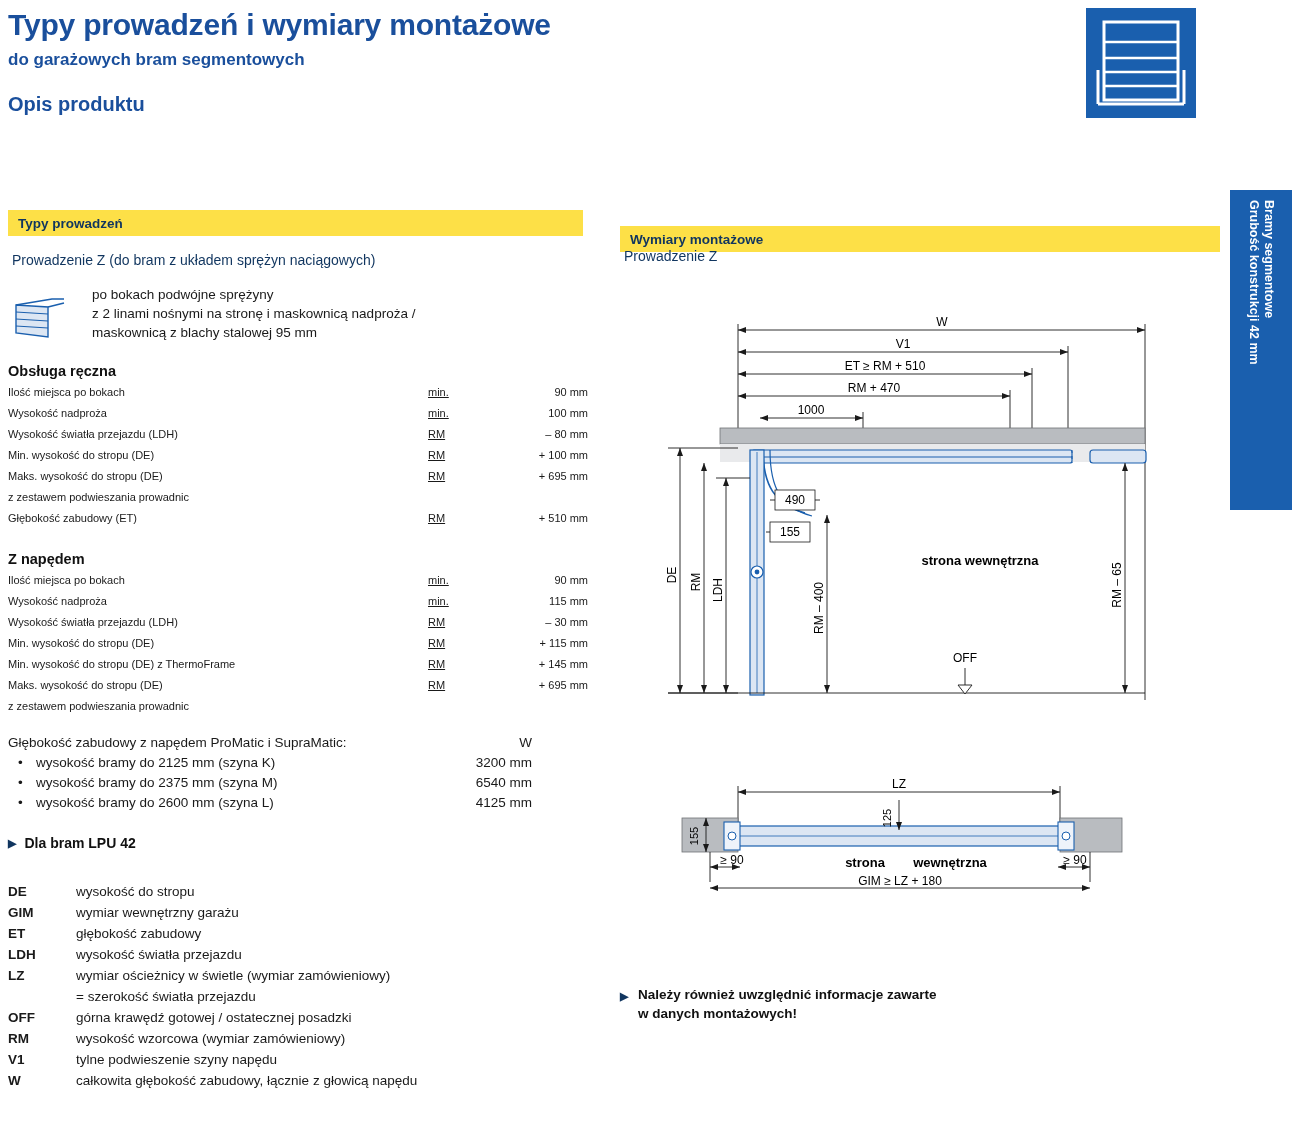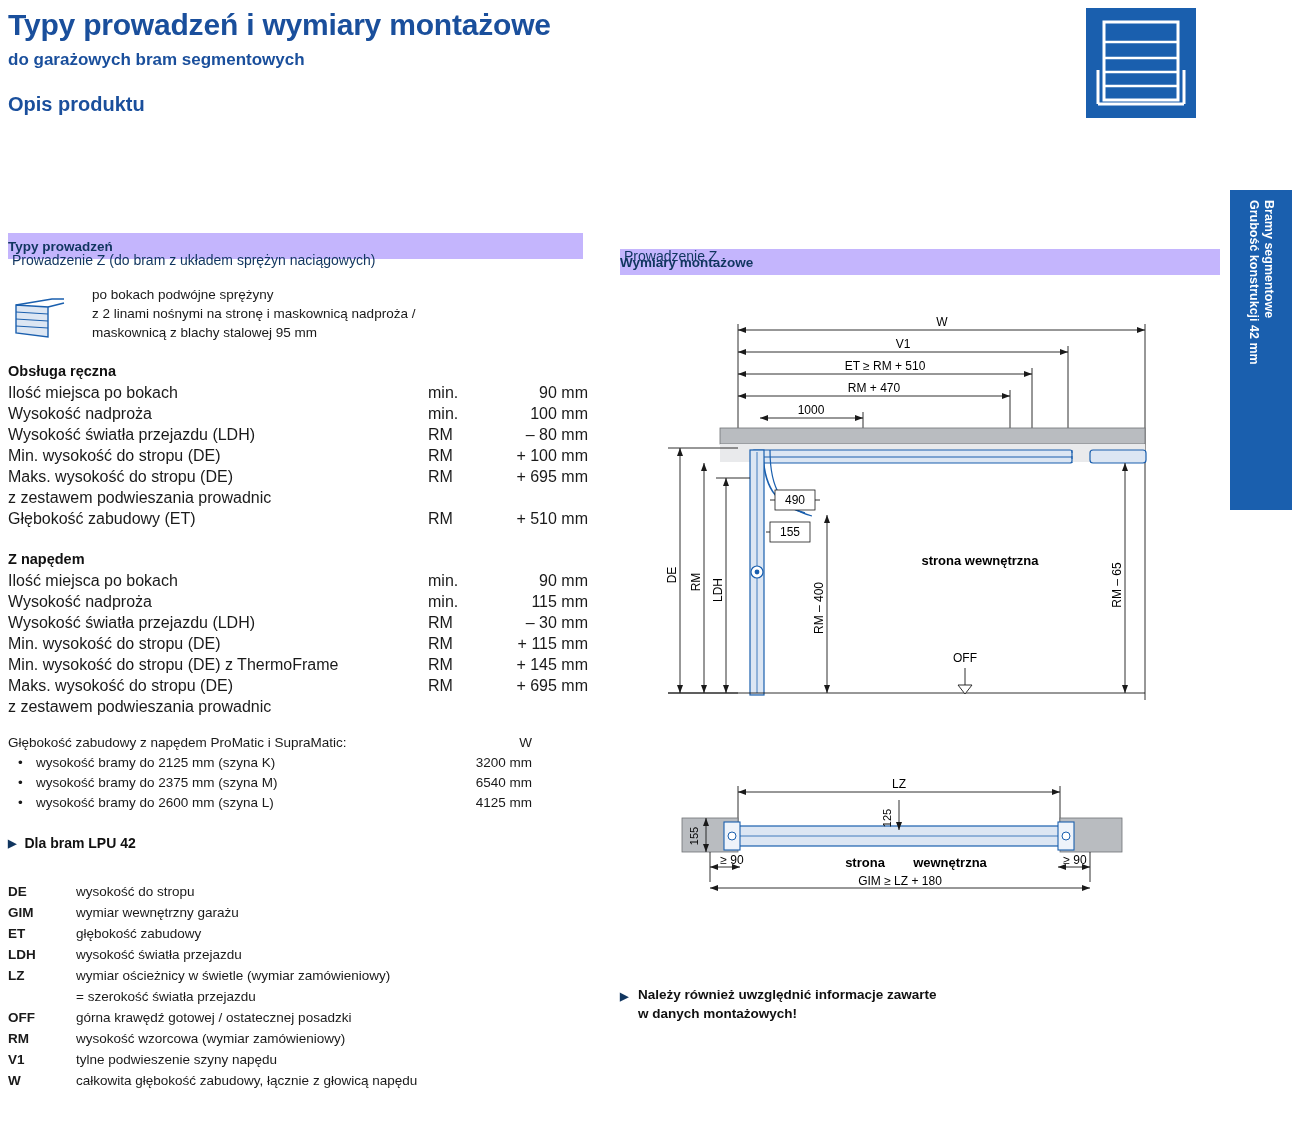--- a/index.html
+++ b/index.html
@@ -43,23 +43,23 @@
     position:absolute; left:0; top:0; width:320px; height:62px;
     transform: rotate(90deg); transform-origin: 31px 31px;
     color:#fff; font-size:12.5px; font-weight:bold; line-height:15px;
     display:flex; flex-direction:column; justify-content:center;
     padding-left:10px;
     text-align:left;
   }
 
   
   .bar {
-    position:absolute; background:#c4b5fd;
+    position:absolute; background:#fde047;
     font-size:13.5px; font-weight:bold; color:#10355f;
-    display:flex; align-items:center; margin-top:23px;
+    display:flex; align-items:center; padding-left:10px;
   }
   .bar-left { left:8px; top:210px; width:575px; height:26px; }
   .bar-right { left:620px; top:226px; width:600px; height:26px; }
 
   .sub-h {
     position:absolute; font-size:14px; font-weight:normal; color:#10355f;
   }
   .sub-left { left:12px; top:252px; }
   .sub-right { left:624px; top:248px; }
 
@@ -72,24 +72,24 @@
   .intro .ico { position:absolute; left:0; top:10px; width:64px; height:40px; }
   .intro .txt {
     position:absolute; left:84px; top:0; font-size:13.5px; line-height:19px; color:#1a1a1a;
   }
 
   .grp-h {
     font-size:14.5px; font-weight:bold; color:#111; margin:6px 0 3px 0;
   }
   .grp-h.spaced { margin-top:22px; }
 
-  table.spec { border-collapse:collapse; width:580px; font-size:16px; }
+  table.spec { border-collapse:collapse; width:580px; font-size:11px; }
   table.spec td { padding:1px 0; vertical-align:top; line-height:19px; color:#1a1a1a; }
   td.c-label { width:420px; }
-  td.c-pre { width:58px; }
+  td.c-pre { width:58px;text-decoration:underline; }
   td.c-val { width:102px; text-align:right; padding-right:2px; }
 
   .w-block { margin-top:16px; font-size:13.5px; line-height:20px; }
   .w-row { position:relative; height:20px; }
   .w-row .lbl { position:absolute; left:0; }
   .w-row .bullet { position:absolute; left:10px; }
   .w-row .item { position:absolute; left:28px; }
   .w-row .val { position:absolute; left:420px; width:104px; text-align:right; }
 
   .lpu {

